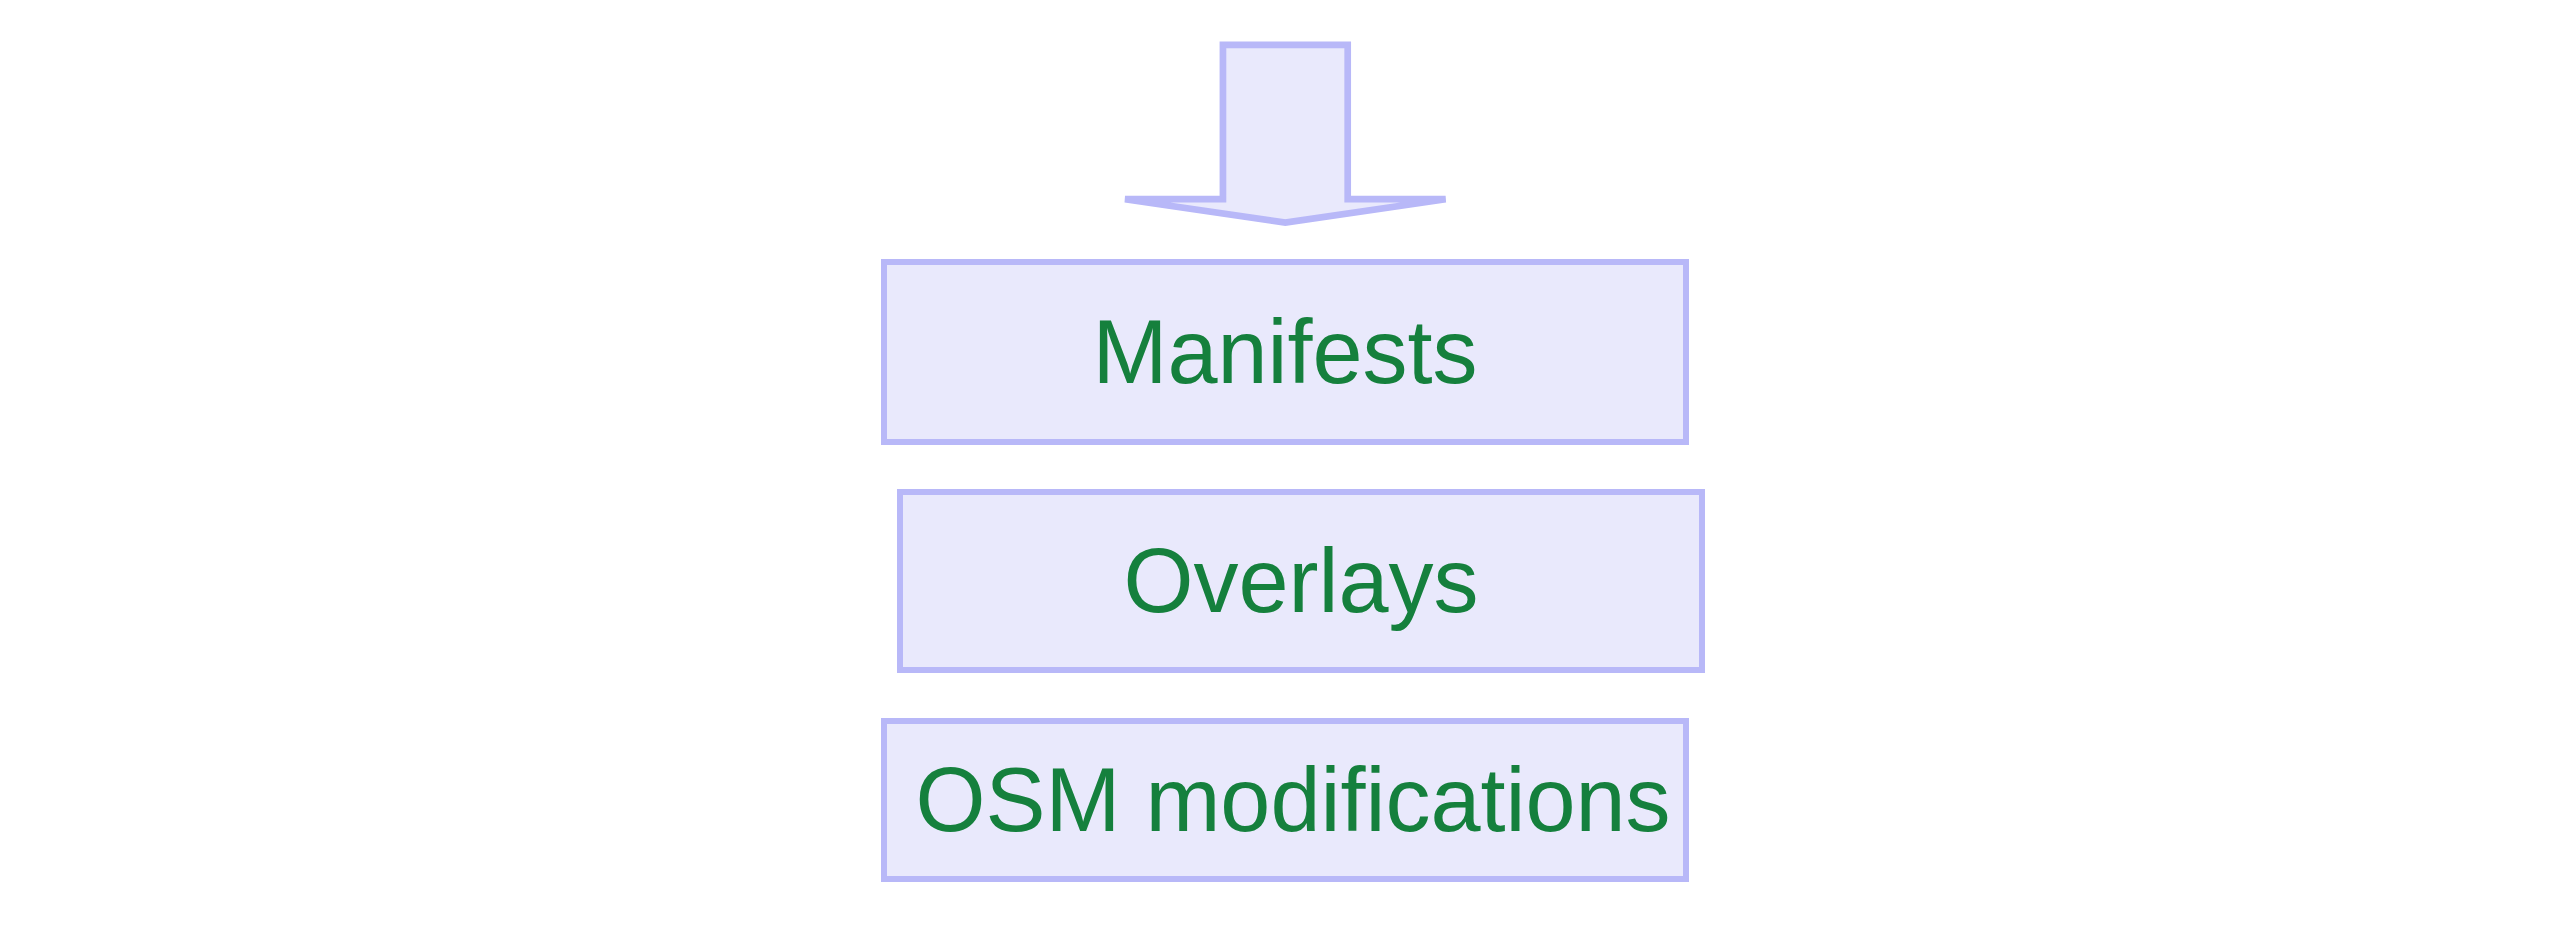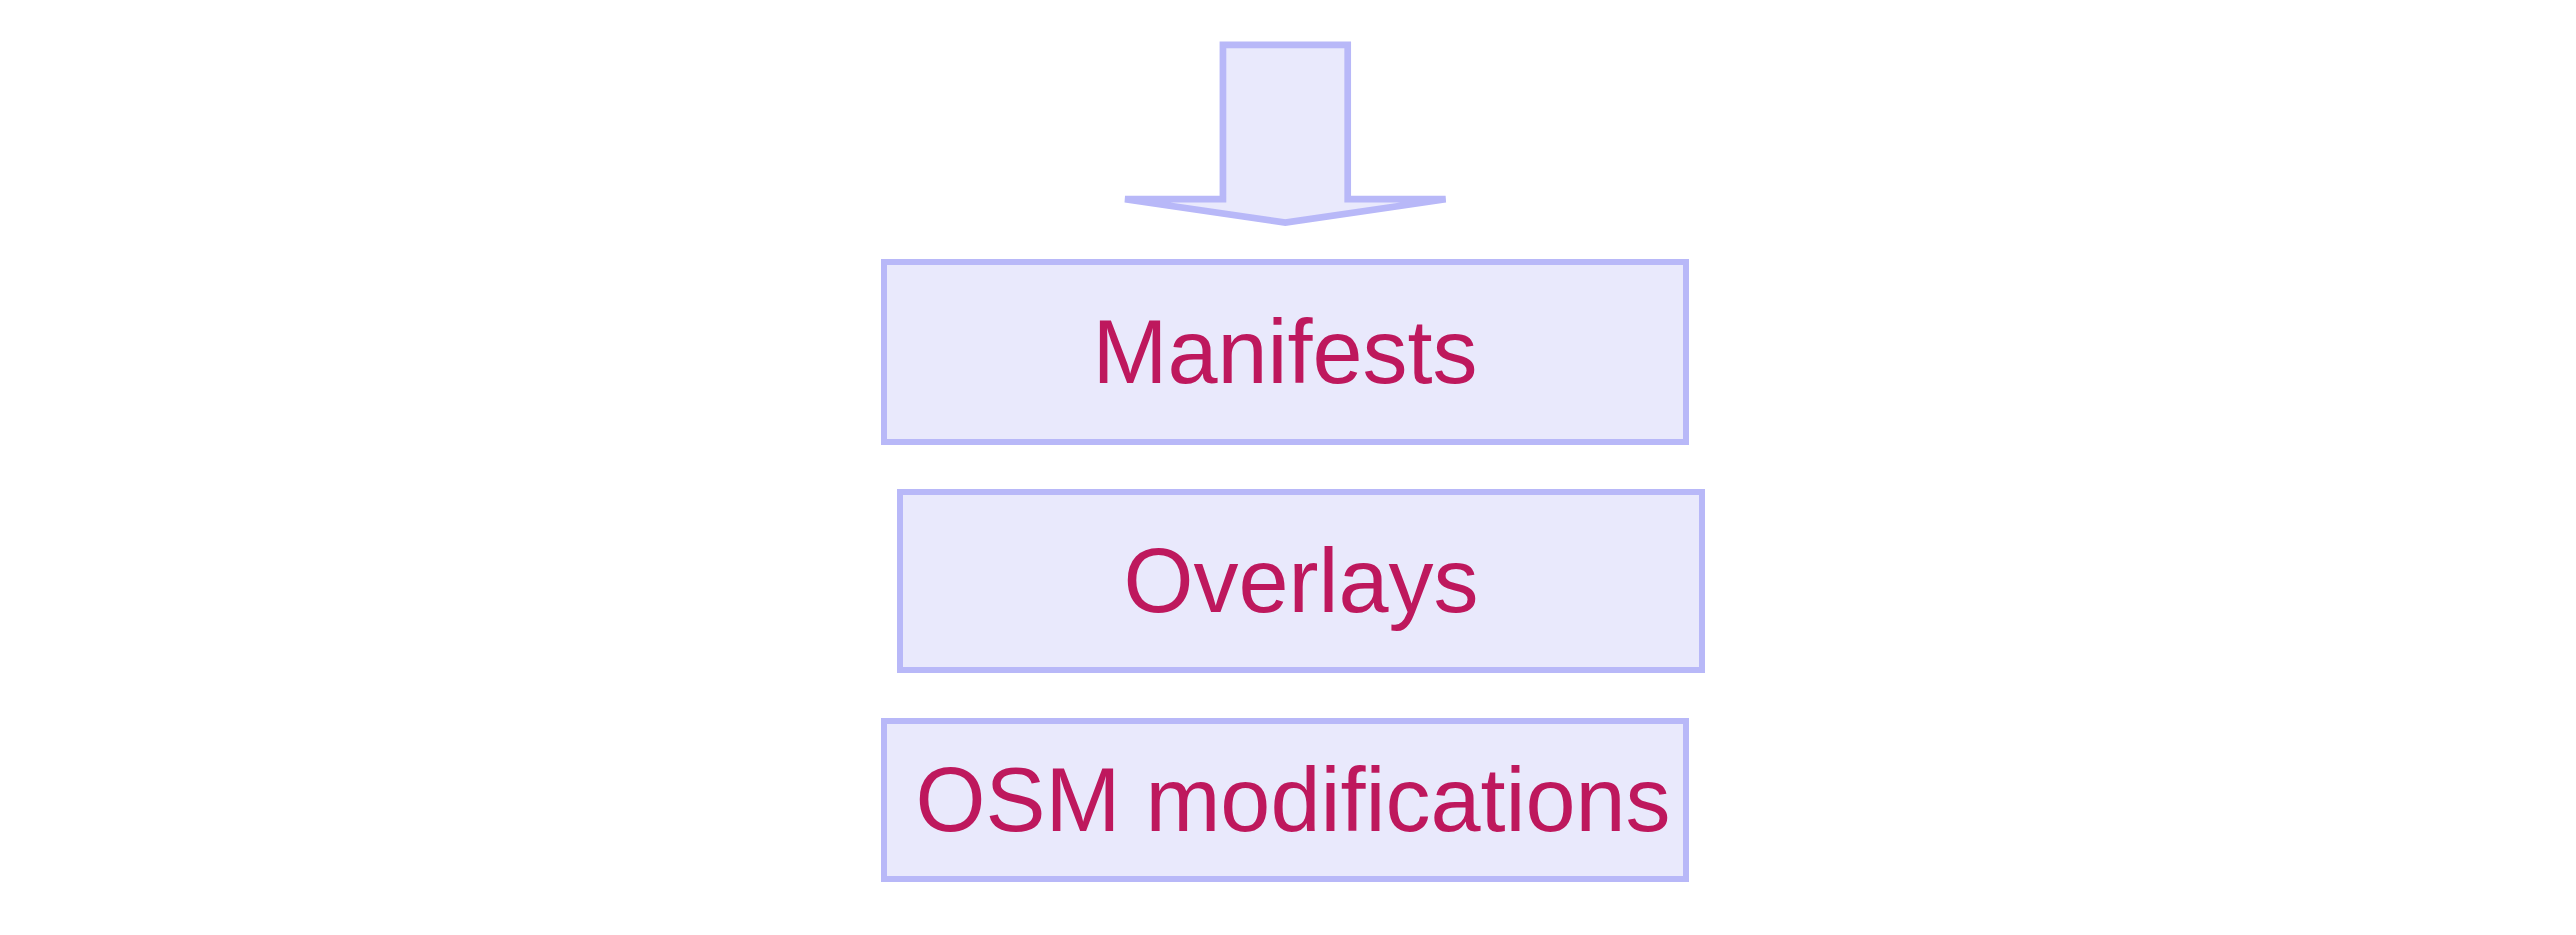--- a/index.html
+++ b/index.html
@@ -30,21 +30,21 @@
     box-sizing: border-box;
     background: #e9e9fc;
     border: 6.7px solid #b8b8f8;
     display: flex;
     align-items: center;
     justify-content: center;
   }
   .flow-box .label {
     font-size: 90px;
     line-height: 1;
-    color: #be185d;
+    color: #15803d;
     white-space: nowrap;
     text-align: center;
   }
   .box-manifests { top: 259px; height: 186px; }
   .box-overlays  { top: 489px; height: 184px; margin-left: 16px; }
   .box-osm       { top: 718px; height: 164px; padding-left: 16px; }
 </style>
 </head>
 <body>
 

